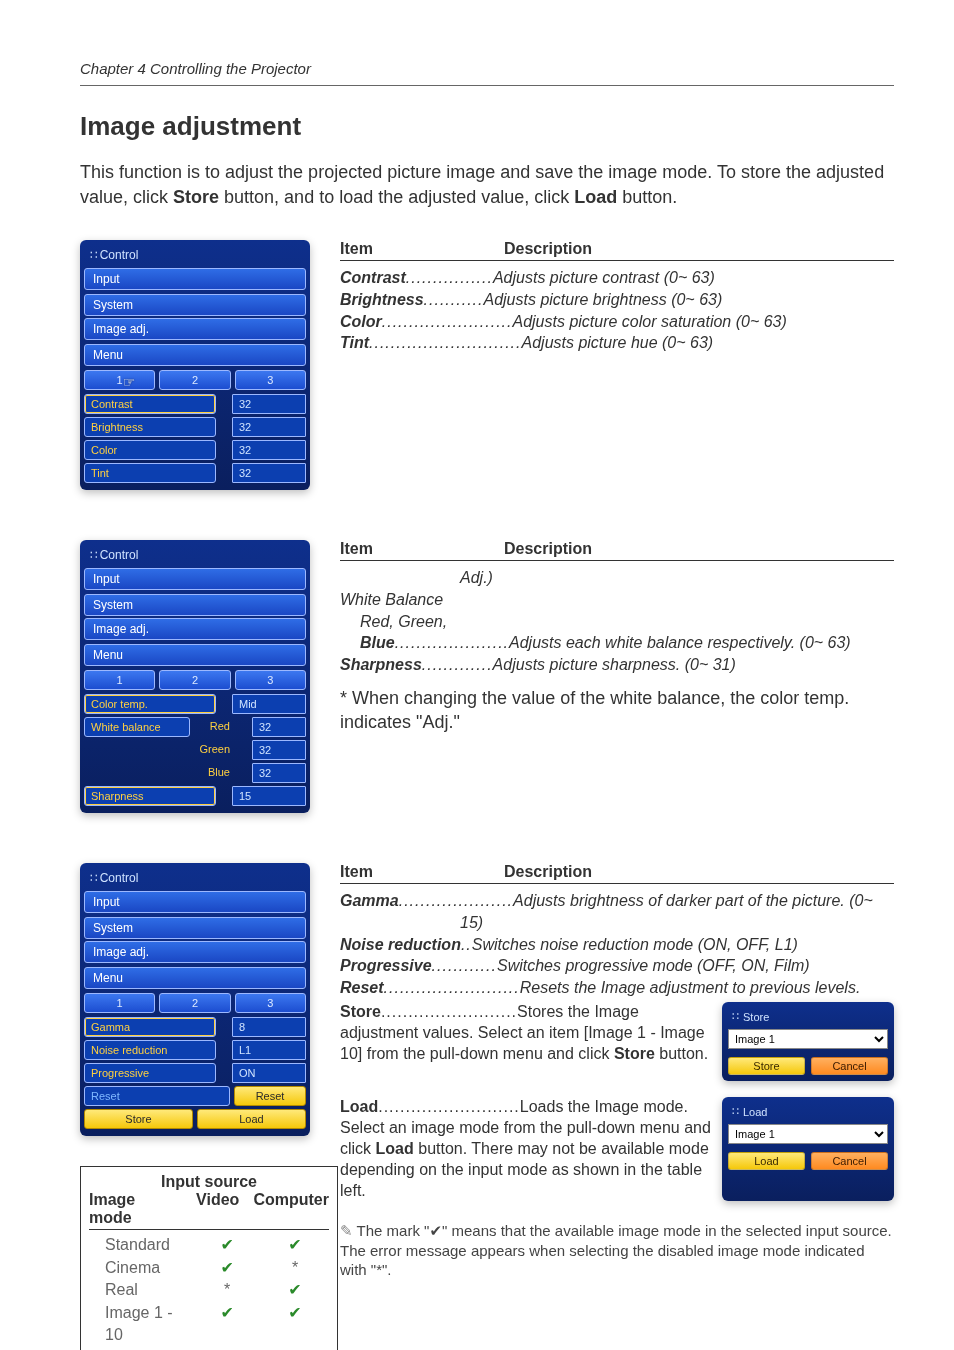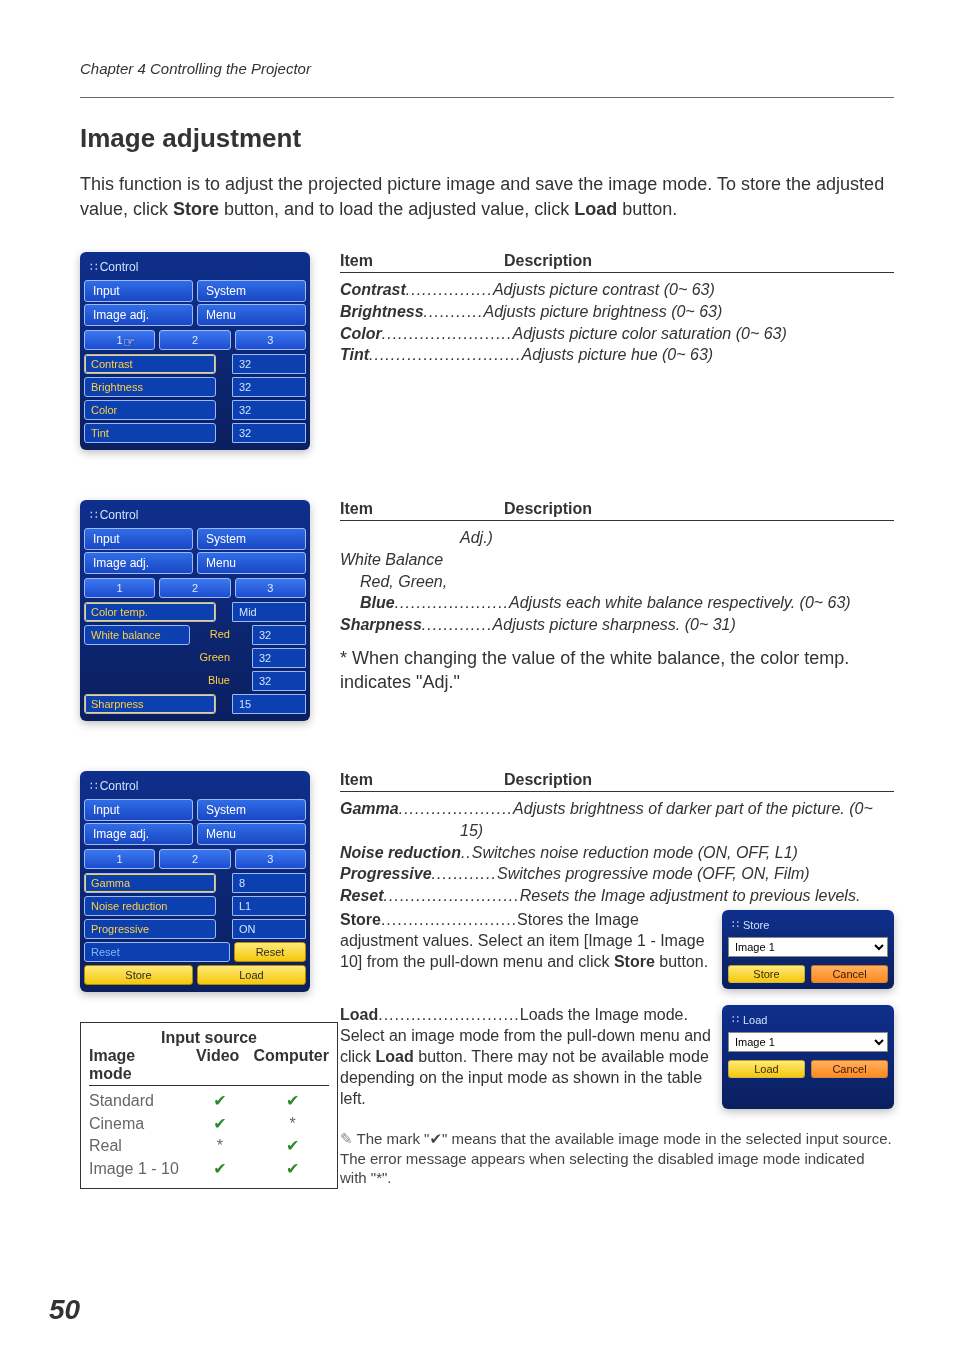--- a/index.html
+++ b/index.html
@@ -12,21 +12,21 @@
   }
   .page {
     padding: 60px 60px 30px 80px;
     position: relative;
     min-height: 1260px;
   }
   .chapter-line {
     font-style: italic;
     font-size: 15px;
     border-bottom: 1px solid #666;
-    padding-bottom: 20px;
+    padding-bottom: 8px;
     margin-bottom: 25px;
   }
   h2.section-title {
     font-weight: bold;
     font-size: 26px;
     margin: 0 0 10px 0;
   }
   .intro {
     font-size: 18px;
     line-height: 1.4;
@@ -59,20 +59,21 @@
     font-size: 12px;
     display: flex;
     align-items: center;
     gap: 4px;
   }
   .panel-header .dots { letter-spacing: -2px; }
   .panel-row2 {
     display: flex;
     gap: 4px;
     margin: 2px 0;
+    flex-direction: column;
   }
   .btn-blue {
     flex: 1;
     background: linear-gradient(#2f6de6, #1a47c4);
     border: 1px solid #9cb8ff;
     border-radius: 3px;
     padding: 3px 8px;
     color: #fff;
     font-size: 12px;
     text-align: left;
@@ -207,21 +208,21 @@
     width: 240px;
     font-size: 16px;
     padding: 6px 8px 8px 8px;
     margin-top: 10px;
   }
   .src-table .title { text-align: center; font-weight: bold; }
   .src-table .hdr-row { display:flex; font-weight:bold; border-bottom:1px solid #333; padding-bottom:2px; margin-bottom:4px; }
   .src-table .hdr-row .c1 { flex: 1.3; }
   .src-table .hdr-row .c2, .src-table .hdr-row .c3 { flex: 1; text-align:center; }
   .src-row { display:flex; line-height:1.4; color:#666; }
-  .src-row .c1 { flex:1.3; }
+  .src-row .c1 { flex:1.3;margin-left:16px; }
   .src-row .c2, .src-row .c3 { flex:1; text-align:center; }
   .chk { color:#2a8a2a; }
 
   .footnote {
     font-size: 15px;
     line-height: 1.3;
     color: #444;
     margin-top: 20px;
   }
   .footnote .pencil { color:#888; margin-right:4px; }

